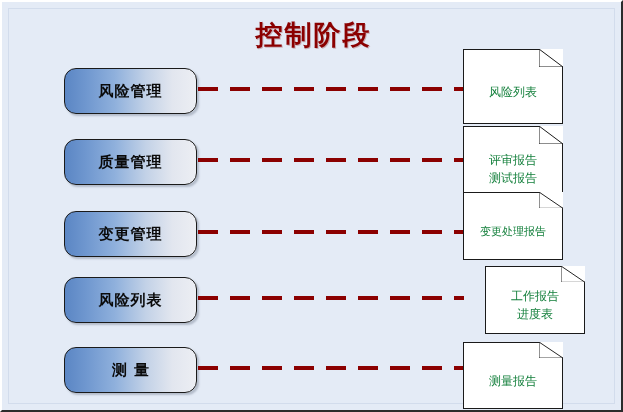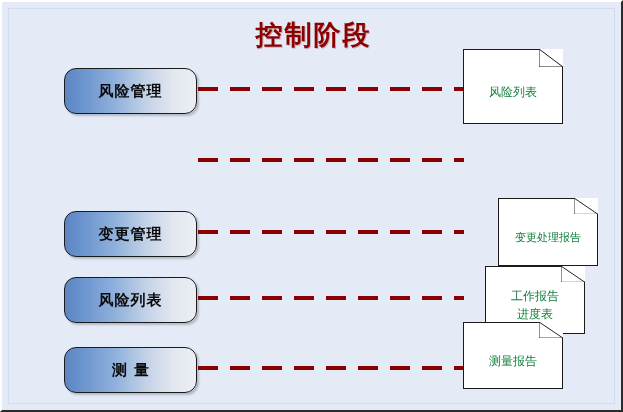--- a/index.html
+++ b/index.html
@@ -146,27 +146,43 @@
       <polygon points="0,0 24,18 0,18" fill="#ffffff" stroke="none"></polygon>
       <line x1="0" y1="0" x2="24" y2="18" stroke="#1a1a1a" stroke-width="1"></line>
       <line x1="0" y1="0" x2="0" y2="18" stroke="#1a1a1a" stroke-width="1"></line>
       <line x1="0" y1="18" x2="24" y2="18" stroke="#1a1a1a" stroke-width="1"></line>
     </svg>
     <div class="doc-text offset-down">
       <span>风险列表</span>
     </div>
   </div>
 
+  <div class="proc-box" style="top:137px;">
+    <span class="proc-label">质量管理</span>
+  </div>
   <div class="connector" style="top:156px;"></div>
+  <div class="doc" style="top:124px; height:75px;">
+    <div class="doc-shape"></div>
+    <svg class="doc-fold" viewBox="0 0 24 18" preserveAspectRatio="none">
+      <polygon points="0,0 24,18 0,18" fill="#ffffff" stroke="none"></polygon>
+      <line x1="0" y1="0" x2="24" y2="18" stroke="#1a1a1a" stroke-width="1"></line>
+      <line x1="0" y1="0" x2="0" y2="18" stroke="#1a1a1a" stroke-width="1"></line>
+      <line x1="0" y1="18" x2="24" y2="18" stroke="#1a1a1a" stroke-width="1"></line>
+    </svg>
+    <div class="doc-text offset-down">
+      <span>评审报告</span>
+      <span>测试报告</span>
+    </div>
+  </div>
 
   <div class="proc-box" style="top:209px;">
     <span class="proc-label">变更管理</span>
   </div>
   <div class="connector" style="top:228px;"></div>
-  <div class="doc" style="top:196px; height:68px;margin-left:35px;">
+  <div class="doc" style="top:190px; height:68px;">
     <div class="doc-shape"></div>
     <svg class="doc-fold" viewBox="0 0 24 18" preserveAspectRatio="none">
       <polygon points="0,0 24,18 0,18" fill="#ffffff" stroke="none"></polygon>
       <line x1="0" y1="0" x2="24" y2="18" stroke="#1a1a1a" stroke-width="1"></line>
       <line x1="0" y1="0" x2="0" y2="18" stroke="#1a1a1a" stroke-width="1"></line>
       <line x1="0" y1="18" x2="24" y2="18" stroke="#1a1a1a" stroke-width="1"></line>
     </svg>
     <div class="doc-text small offset-down">
       <span>变更处理报告</span>
     </div>
@@ -187,21 +203,21 @@
     <div class="doc-text offset-down">
       <span>工作报告</span>
       <span>进度表</span>
     </div>
   </div>
 
   <div class="proc-box" style="top:345px;">
     <span class="proc-label wide">测量</span>
   </div>
   <div class="connector" style="top:364px;"></div>
-  <div class="doc" style="top:320px; height:67px;">
+  <div class="doc" style="top:340px; height:67px;">
     <div class="doc-shape"></div>
     <svg class="doc-fold" viewBox="0 0 24 18" preserveAspectRatio="none">
       <polygon points="0,0 24,18 0,18" fill="#ffffff" stroke="none"></polygon>
       <line x1="0" y1="0" x2="24" y2="18" stroke="#1a1a1a" stroke-width="1"></line>
       <line x1="0" y1="0" x2="0" y2="18" stroke="#1a1a1a" stroke-width="1"></line>
       <line x1="0" y1="18" x2="24" y2="18" stroke="#1a1a1a" stroke-width="1"></line>
     </svg>
     <div class="doc-text offset-down">
       <span>测量报告</span>
     </div>

